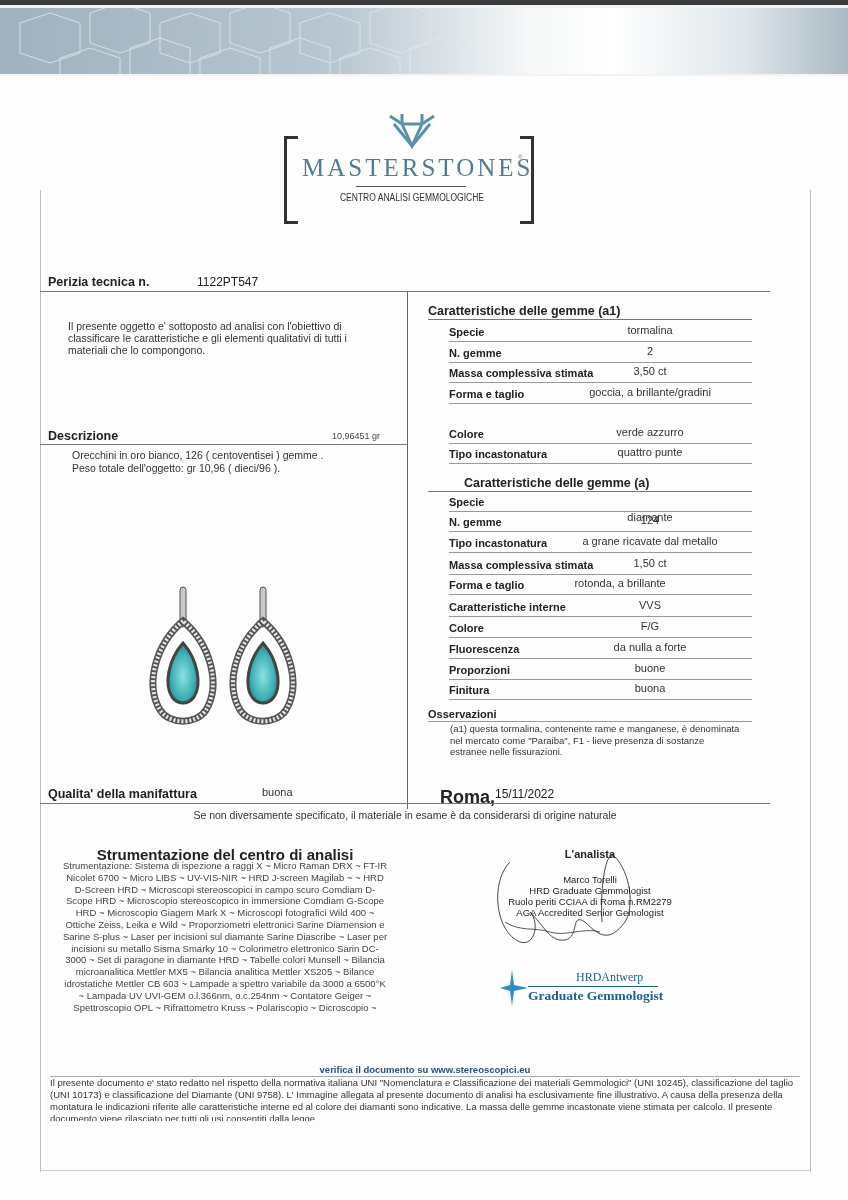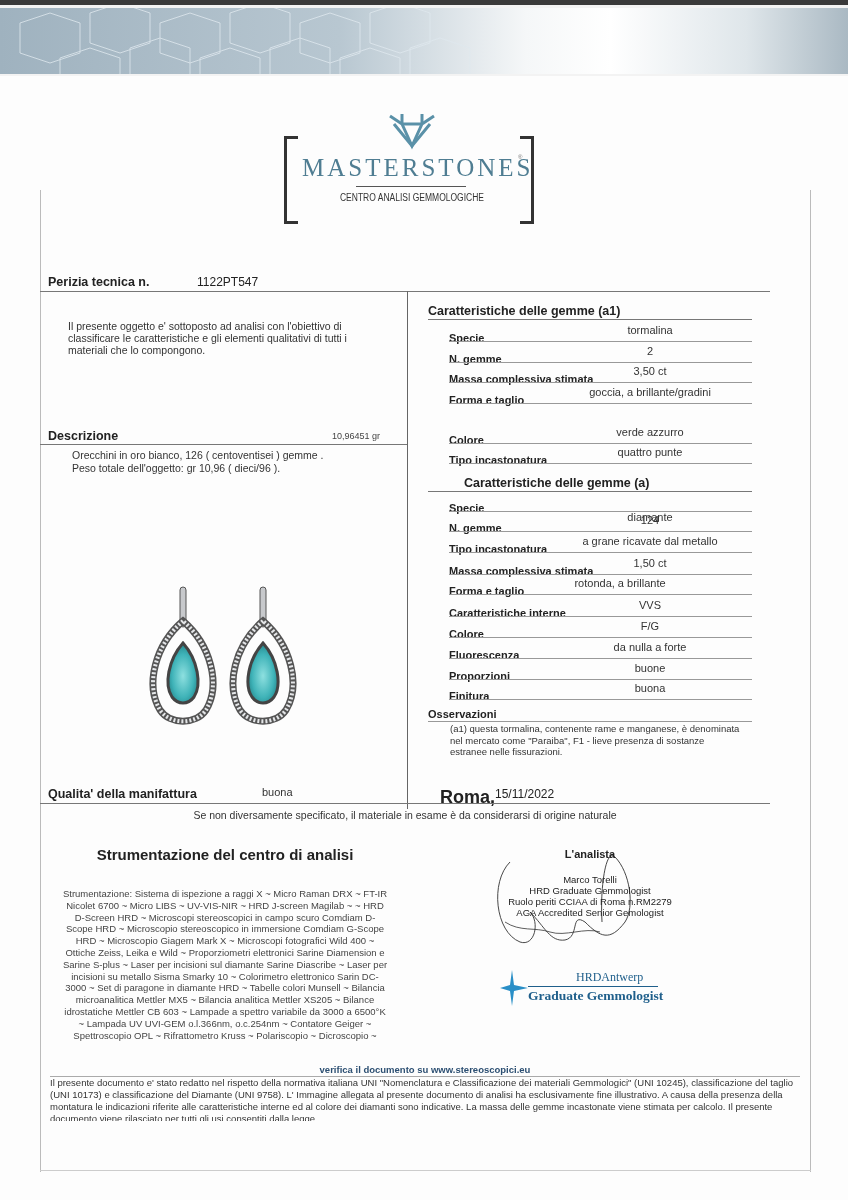--- a/index.html
+++ b/index.html
@@ -17,25 +17,25 @@
     .logo-mark { position:absolute; left:100px; top:0; width:56px; height:40px; }
     .logo-name { position:absolute; left:18px; top:44px; width:220px; text-align:center; font-family:"Liberation Serif", serif; font-size:25px; letter-spacing:3px; color:#4f7d92; }
     .logo-reg { position:absolute; left:234px; top:44px; font-size:6px; color:#777; }
     .logo-rule { position:absolute; left:72px; top:76px; width:110px; height:1px; background:#555; }
     .logo-sub { position:absolute; left:18px; top:82px; width:220px; text-align:center; font-size:10px; color:#333; transform:scaleX(0.85); }
     .hline { position:absolute; height:1px; background:#777; }
     .vline { position:absolute; width:1px; background:#666; }
     .t { position:absolute; white-space:nowrap; }
     .b { font-weight:bold; }
     .sechead { font-size:12.5px; font-weight:bold; color:#222; }
-    .lbl { font-size:11px; font-weight:bold; color:#222;margin-top:6px; }
+    .lbl { font-size:11px; font-weight:bold; color:#222; }
     .val { font-size:11px; color:#333; text-align:center; }
     .para { font-size:10.5px; color:#333; line-height:12px; white-space:normal; }
     .rowline { position:absolute; height:1px; background:#999; }
-    .instr { position:absolute; left:62px; top:860px; width:326px; text-align:center; font-size:9.5px; line-height:11.8px; color:#444;margin-top:28px; }
+    .instr { position:absolute; left:62px; top:860px; width:326px; text-align:center; font-size:9.5px; line-height:11.8px; color:#444; }
     .instr-title { position:absolute; left:62px; top:846px; width:326px; text-align:center; font-size:15px; font-weight:bold; color:#222; }
     .analyst { position:absolute; left:480px; top:848px; width:220px; text-align:center; color:#222; }
     .analyst .title { font-size:11px; font-weight:bold; margin-bottom:6px; }
     .analyst .line { font-size:9.5px; line-height:11px; }
     .sig { position:absolute; left:490px; top:852px; width:150px; height:100px; }
     .hrd { position:absolute; left:500px; top:966px; width:180px; height:46px; }
     .hrd-top { position:absolute; left:28px; top:4px; font-family:"Liberation Serif", serif; font-size:12px; color:#1f5f8b;margin-left:48px; }
     .hrd-bottom { position:absolute; left:28px; top:22px; font-family:"Liberation Serif", serif; font-size:13.5px; font-weight:bold; color:#1f5f8b; }
     .hrd-rule { position:absolute; left:28px; top:20px; width:130px; height:1px; background:#1f5f8b; }
     .hrd-star { position:absolute; left:0; top:4px; width:28px; height:36px; }

